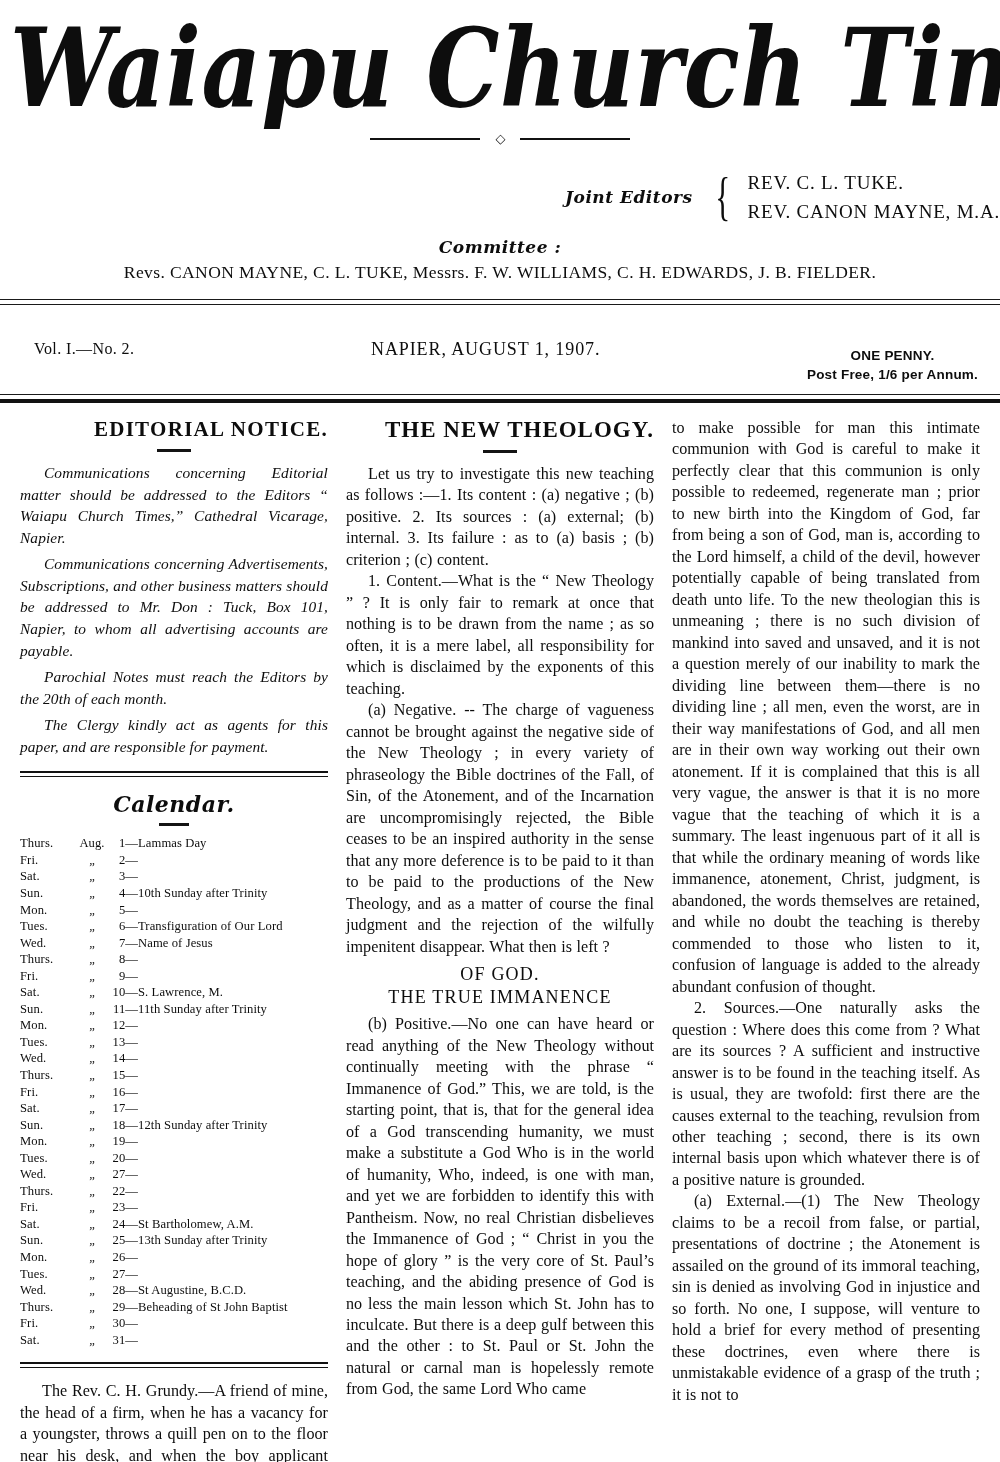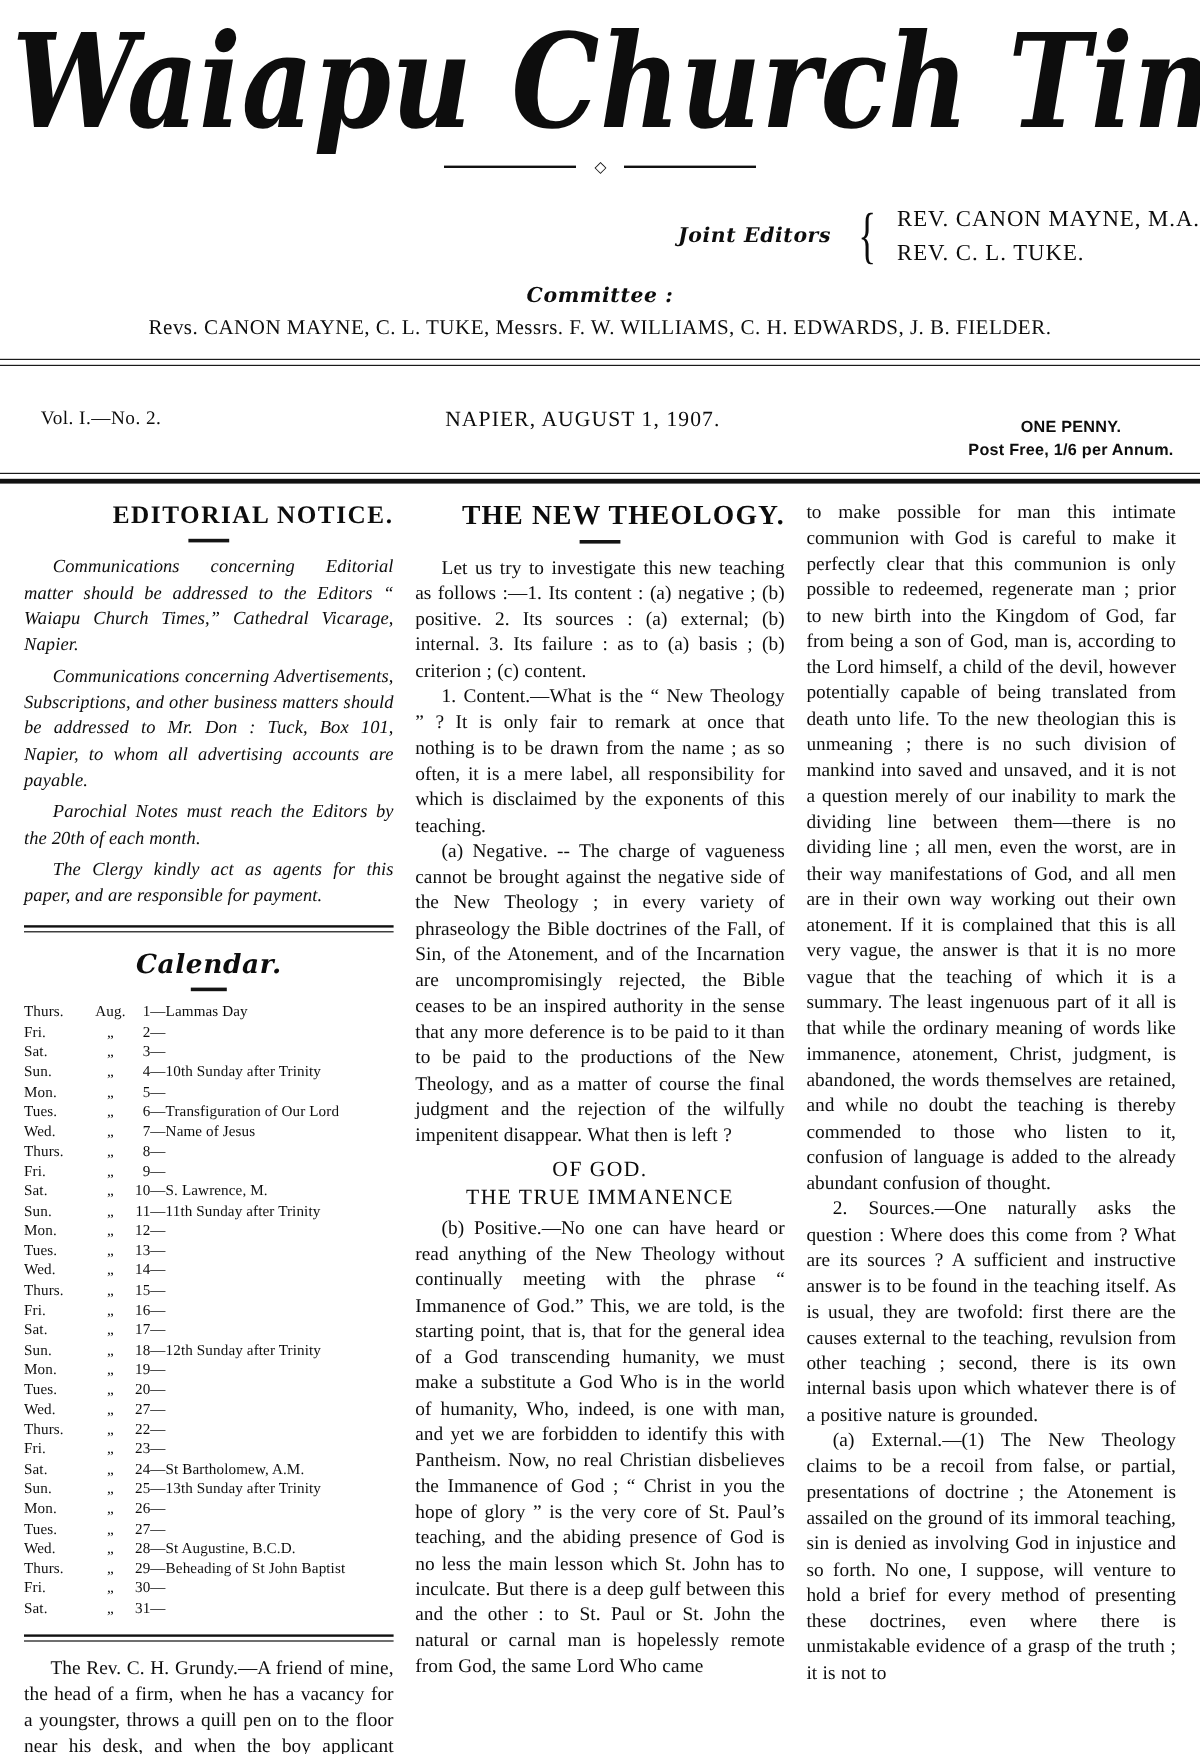--- a/index.html
+++ b/index.html
@@ -274,22 +274,22 @@
   </div>
 
   <div class="rule-ornament">
     <span>◇</span>
   </div>
 
   <div class="editors">
     <div class="editors-label blackletter">Joint Editors</div>
     <div class="brace">{</div>
     <div class="editor-names">
+      <div>REV. C. L. TUKE.</div>
       <div>REV. CANON MAYNE, M.A.</div>
-      <div>REV. C. L. TUKE.</div>
     </div>
   </div>
 
   <div class="committee-label blackletter">Committee :</div>
   <div class="committee-names">Revs. CANON MAYNE, C. L. TUKE, Messrs. F. W. WILLIAMS, C. H. EDWARDS, J. B. FIELDER.</div>
 
   <div class="issue-bar-top">
     <div class="hr-thin"></div>
     <div class="rule-gap"></div>
     <div class="hr-thin"></div>

